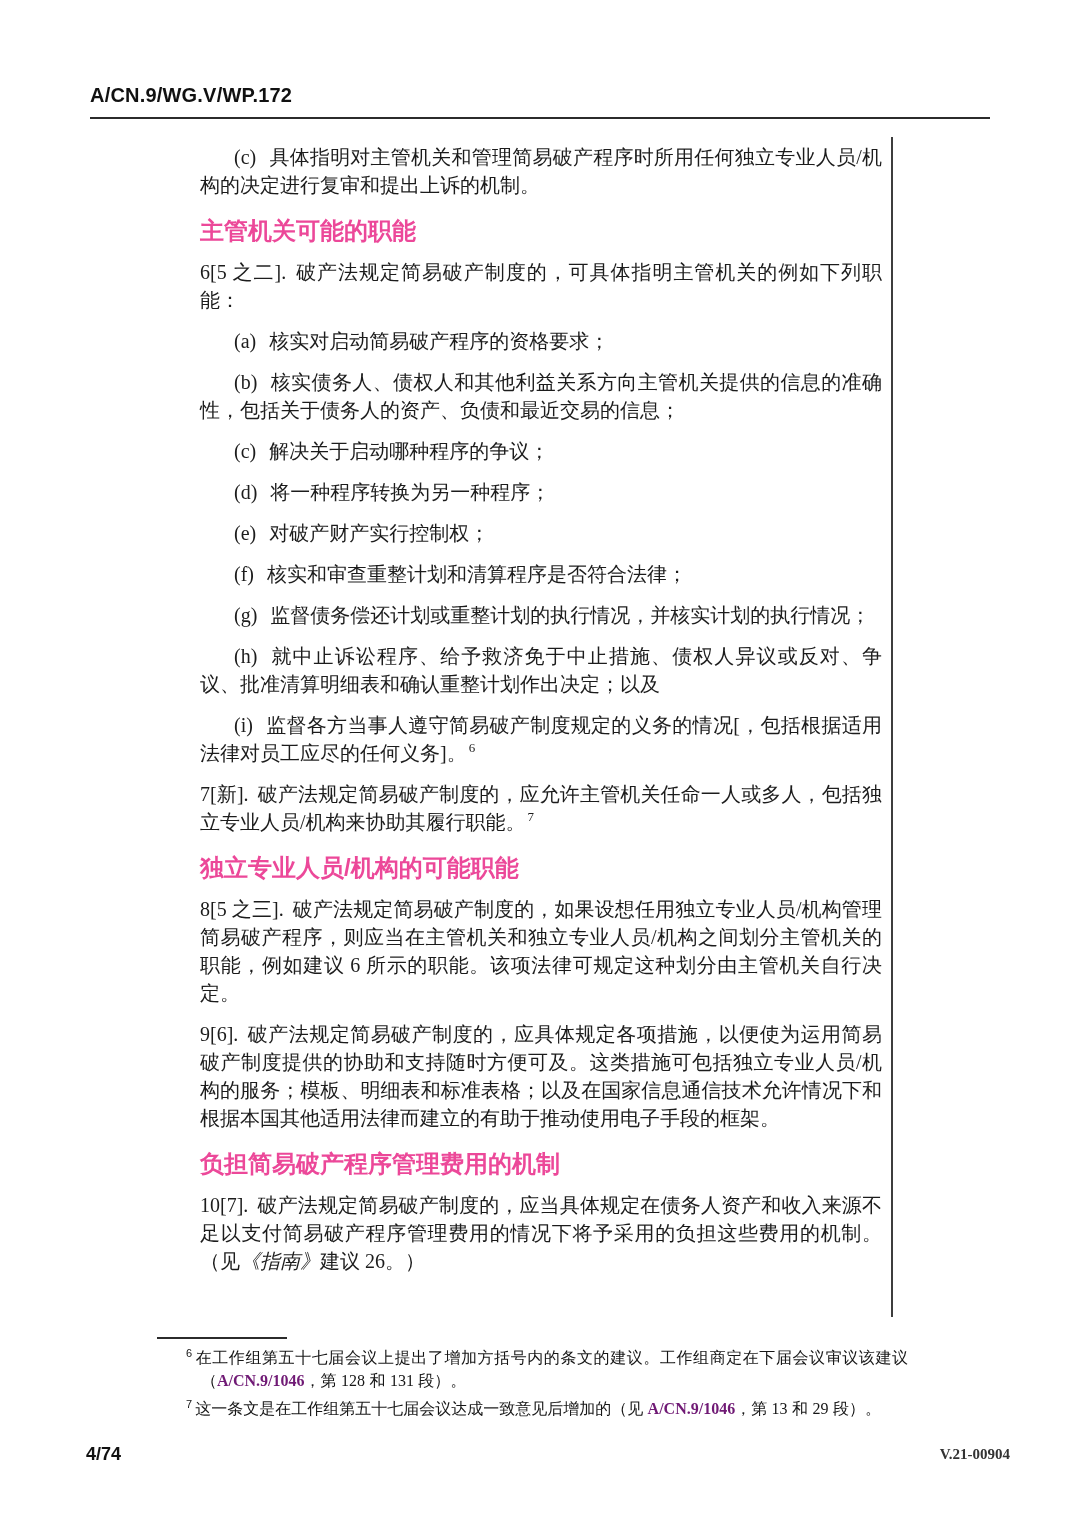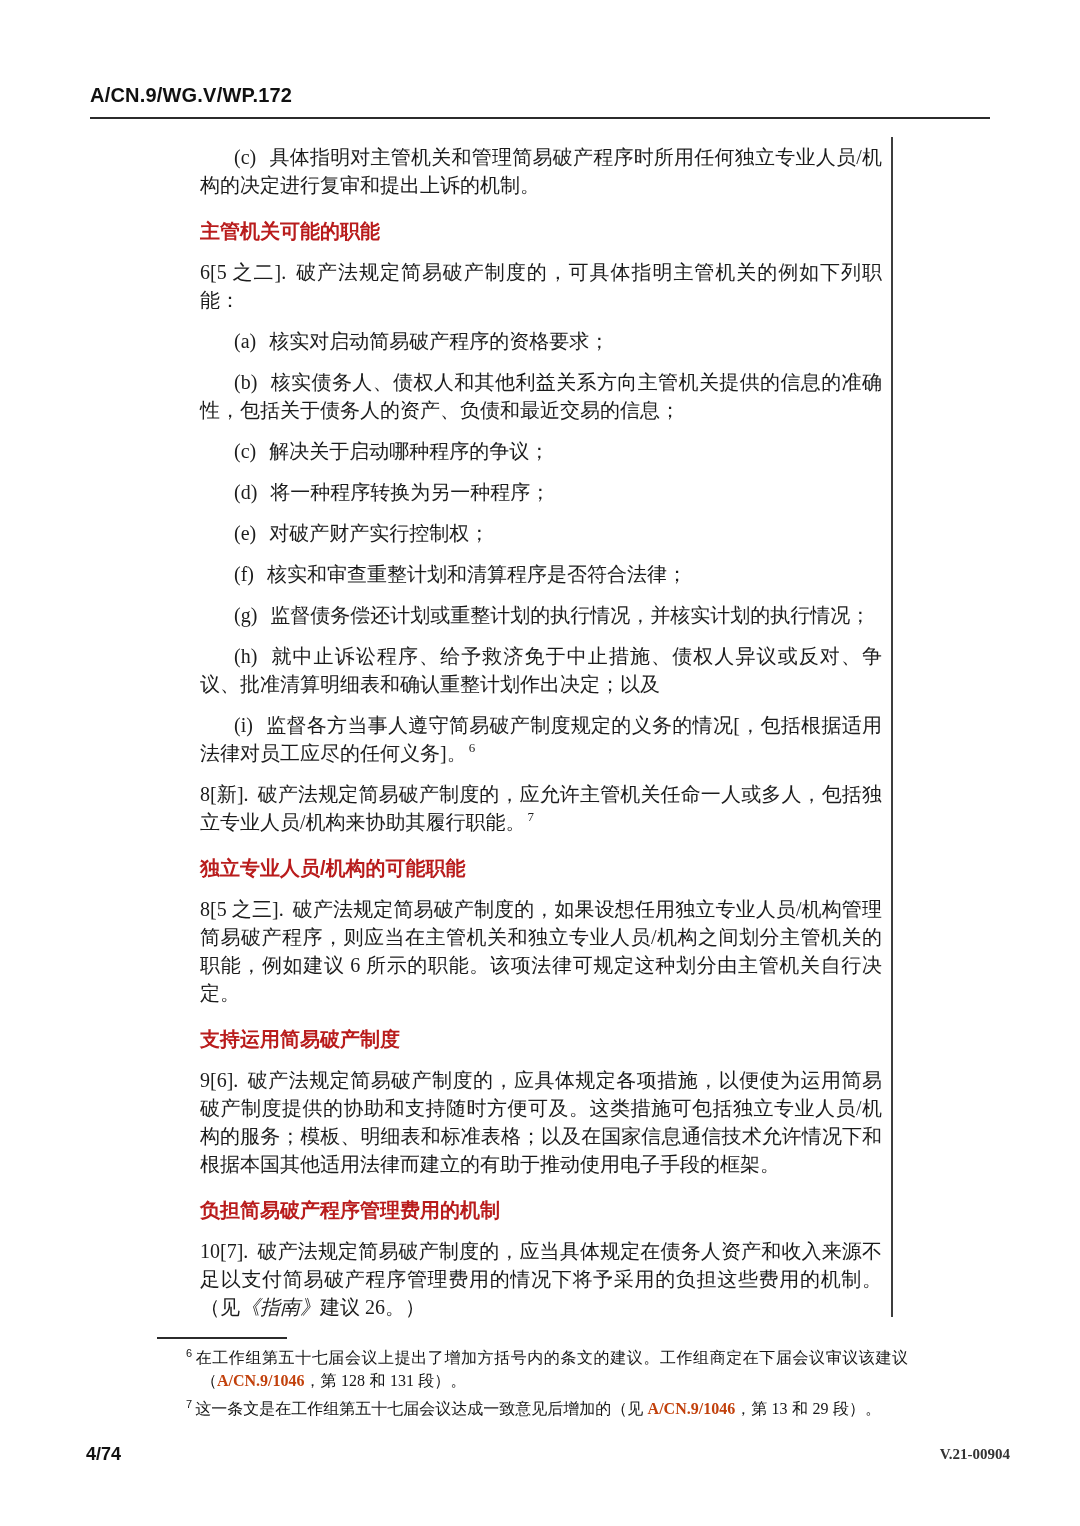--- a/index.html
+++ b/index.html
@@ -31,41 +31,41 @@
     position:absolute;left:200px;top:130px;width:682px;
     font-size:20px;line-height:28px;
     text-align:justify;
   }
   .body-col p{margin:13px 0 0;}
   .item{text-indent:34px;}
   .item .label{margin-right:13px;}
   .num{margin-right:9px;}
   .sect{
     font-family:"Liberation Sans", sans-serif;
-    font-size:20px;font-weight:bold;color:#b91c1c;
+    font-size:24px;font-weight:bold;color:#ec4899;
     margin:18px 0 13px;line-height:28px;
   }
   sup.fnref{
     font-size:13px;line-height:0;vertical-align:super;margin-left:2px;
   }
   .guide-title{font-style:italic;}
   .fn-sep{
     position:absolute;left:157px;top:1337px;
     width:130px;height:2px;background:#2b2b2b;
   }
   .footnotes{
     position:absolute;left:186px;top:1346px;width:722px;
     font-family:"Liberation Sans", sans-serif;
     font-size:16px;line-height:23px;color:#161616;
     text-align:justify;
   }
   .footnote{margin:0 0 5px;padding-left:15px;text-indent:-15px;}
   .footnote sup{font-size:11px;line-height:0;margin-right:3px;}
   .doclink{
-    color:#c2410c;font-weight:bold;
+    color:#701a75;font-weight:bold;
     font-family:"Liberation Serif", serif;
     text-decoration:none;cursor:pointer;
   }
   .fn-num{font-weight:normal;font-family:"Liberation Serif", serif;}
   .footer-left{
     position:absolute;left:86px;top:1444px;
     font-family:"Liberation Sans", sans-serif;
     font-weight:bold;font-size:18px;color:#111;text-align:right;
   }
   .footer-right{
@@ -104,27 +104,26 @@
 
     <p class="item"><span class="label">(f)</span><span>核实和审查重整计划和清算程序是否符合法律；</span></p>
 
     <p class="item"><span class="label">(g)</span><span>监督债务偿还计划或重整计划的执行情况，并核实计划的执行情况；</span></p>
 
     <p class="item"><span class="label">(h)</span><span>就中止诉讼程序、给予救济免于中止措施、债权人异议或反对、争议、批准清算明细表和确认重整计划作出决定；以及</span></p>
 
     <p class="item"><span class="label">(i)</span><span>监督各方当事人遵守简易破产制度规定的义务的情况[，包括根据适用法律对员工应尽的任何义务]。</span><sup class="fnref">6</sup></p>
 
 
-    <p><span class="num">8[新].</span><span>破产法规定简易破产制度的，应允许主管机关任命一人或多人，包括独立专业人员/机构来协助其履行职能。</span><sup class="fnref">7</sup></p>
+    <p><span class="num">7[新].</span><span>破产法规定简易破产制度的，应允许主管机关任命一人或多人，包括独立专业人员/机构来协助其履行职能。</span><sup class="fnref">7</sup></p>
 
     <div class="sect">独立专业人员/机构的可能职能</div>
 
     <p><span class="num">8[5 之三].</span><span>破产法规定简易破产制度的，如果设想任用独立专业人员/机构管理简易破产程序，则应当在主管机关和独立专业人员/机构之间划分主管机关的职能，例如建议 6 所示的职能。该项法律可规定这种划分由主管机关自行决定。</span></p>
 
-    <div class="sect">支持运用简易破产制度</div>
 
     <p><span class="num">9[6].</span><span>破产法规定简易破产制度的，应具体规定各项措施，以便使为运用简易破产制度提供的协助和支持随时方便可及。这类措施可包括独立专业人员/机构的服务；模板、明细表和标准表格；以及在国家信息通信技术允许情况下和根据本国其他适用法律而建立的有助于推动使用电子手段的框架。</span></p>
 
     <div class="sect">负担简易破产程序管理费用的机制</div>
 
     <p><span class="num">10[7].</span><span>破产法规定简易破产制度的，应当具体规定在债务人资产和收入来源不足以支付简易破产程序管理费用的情况下将予采用的负担这些费用的机制。（见</span><span class="guide-title">《指南》</span><span>建议 26。）</span></p>
 
   </div>
 
   <div class="fn-sep"></div>

